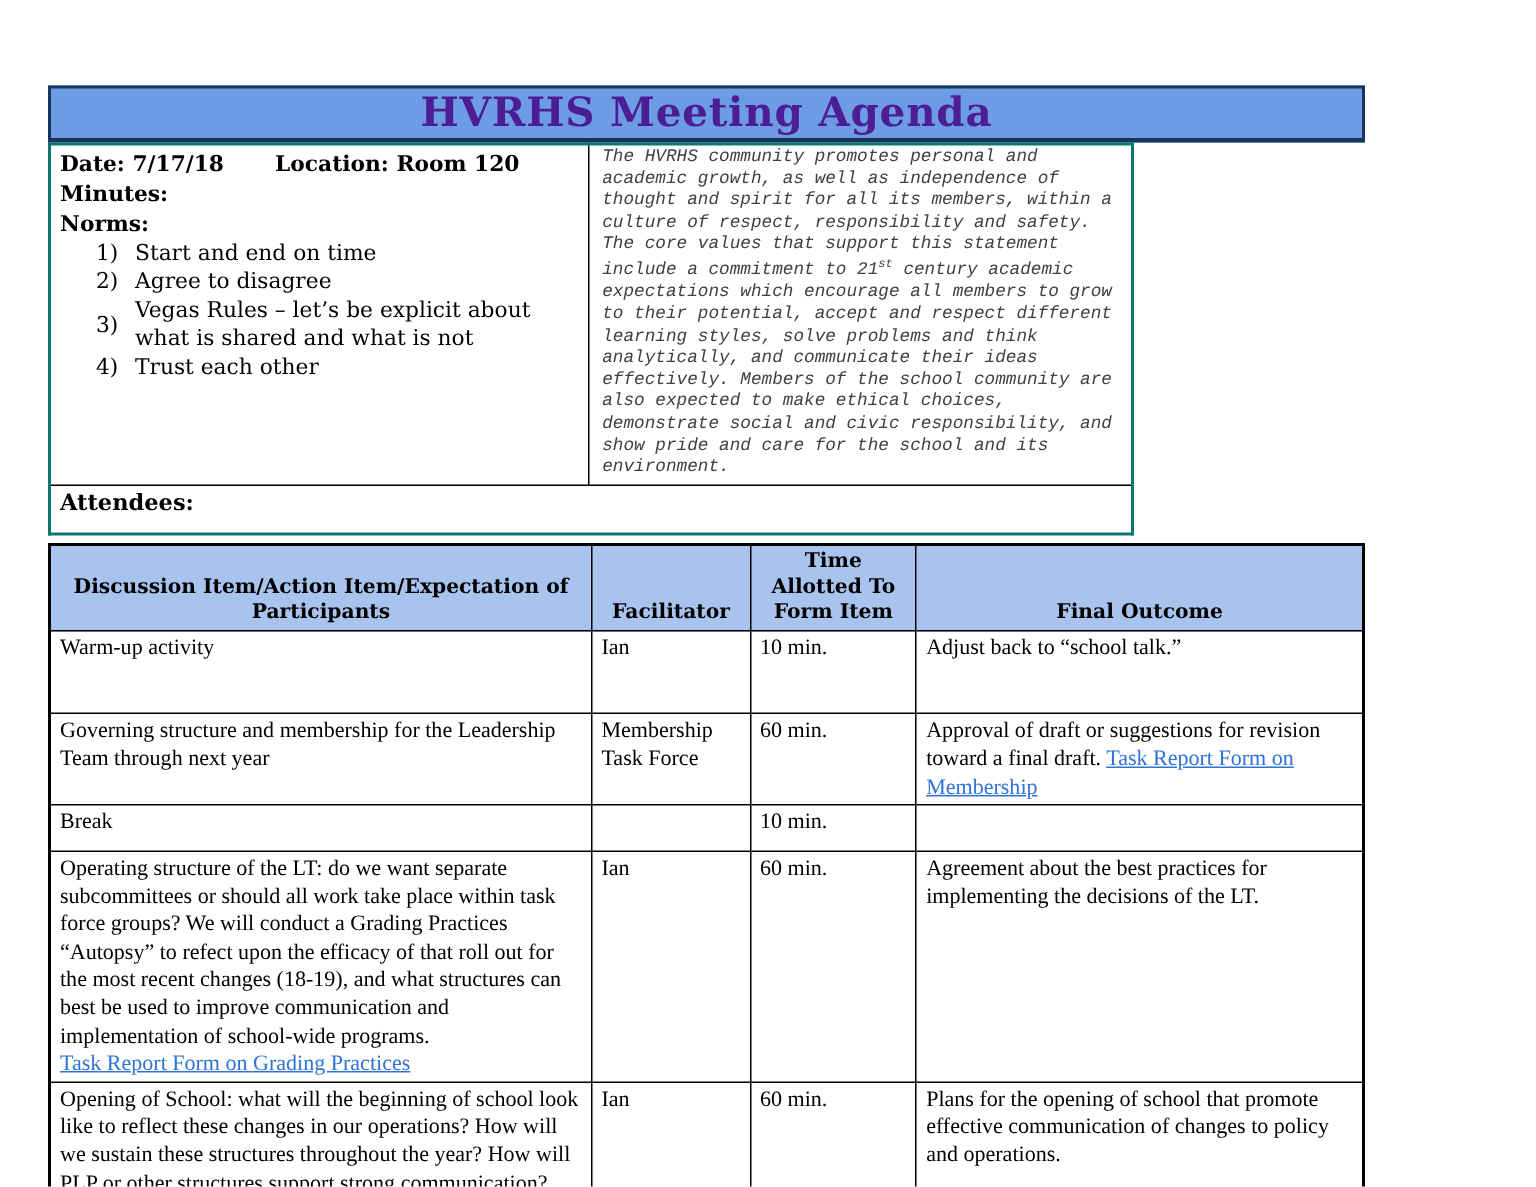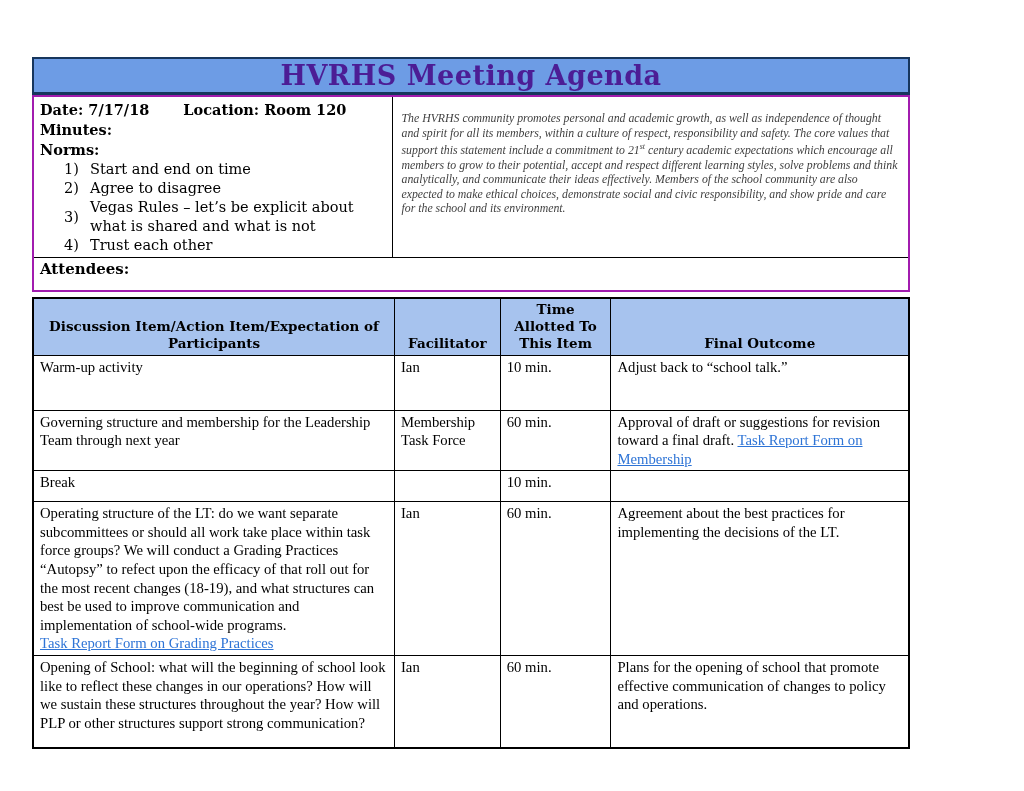--- a/index.html
+++ b/index.html
@@ -34,23 +34,23 @@
     font-weight: bold;
     font-size: 27px;
     letter-spacing: 0.5px;
     color: #4c1d95;
     line-height: 1;
   }
 
   
   table { border-collapse: collapse; }
   .upper-table {
-    width: 878px;
+    width: 724px;
     table-layout: fixed;
-    border: 2px solid #a21caf;
+    border: 2px solid #0f766e;
   }
   .upper-table td { border: 1px solid #000; vertical-align: top; }
   .info-cell {
     width: 359px;
     height: 145px;
     box-sizing: border-box;
     padding: 3px 6px 2px 6px;
     font-family: "DejaVu Serif", serif;
     font-size: 14.5px;
     line-height: 19px;
@@ -64,22 +64,22 @@
     padding: 0 0 0 24px;
   }
   .norms-list li { counter-increment: n; display: flex; align-items: center; }
   .norms-list li::before {
     content: counter(n) ")";
     min-width: 26px;
     flex: 0 0 26px;
   }
   .mission-cell {
     box-sizing: border-box;
-    padding: 14px 9px 4px 9px;
-    font-family: Liberation Serif, serif;
+    padding: 0 9px 4px 9px;
+    font-family: Liberation Mono, monospace;
     font-style: italic;
     font-size: 11.8px;
     line-height: 14.6px;
     color: #3f3f3f;
   }
   .mission-cell sup { font-size: 8px; }
   .attendees-cell {
     height: 33px;
     box-sizing: border-box;
     padding: 2px 6px;
@@ -173,21 +173,21 @@
   </tbody>
     </table>
 
   <div class="table-gap"></div>
 
   <table class="agenda-table">
     <tbody>
         <tr>
       <th class="col-item">Discussion Item/Action Item/Expectation of Participants</th>
       <th class="col-fac">Facilitator</th>
-      <th class="col-time">Time Allotted To This Item</th>
+      <th class="col-time">Time Allotted To Form Item</th>
       <th class="col-out">Final Outcome</th>
     </tr>
 
     <tr class="row-1">
       <td>Warm-up activity</td>
       <td>Ian</td>
       <td>10 min.</td>
       <td>Adjust back to “school talk.”</td>
     </tr>
 

